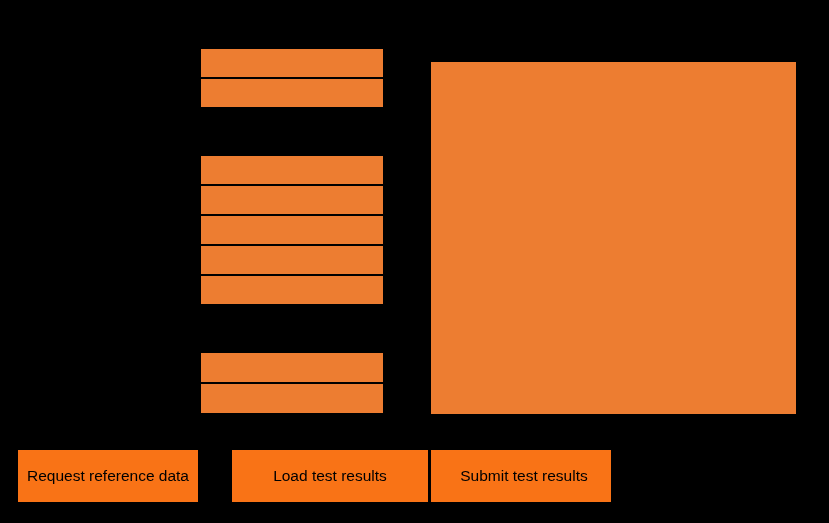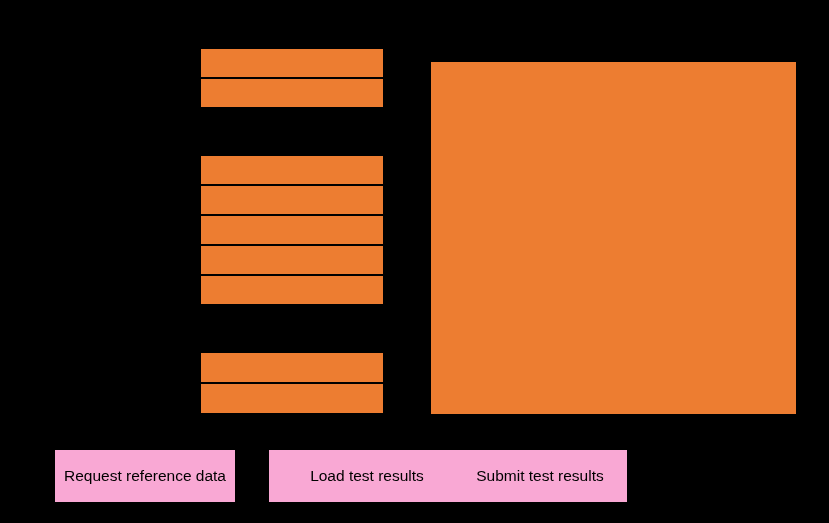--- a/index.html
+++ b/index.html
@@ -68,37 +68,36 @@
     position: absolute;
     left: 0;
     top: 450px;
     width: 829px;
     height: 52px;
   }
   .action-button {
     position: absolute;
     top: 0;
     height: 52px;
-    background: #f9a8d4;
+    background: #f97316;
     color: #000000;
     font-size: 15.5px;
     line-height: 1.15;
     text-align: center;
     display: flex;
     align-items: center;
     justify-content: center;
     padding: 0 6px;
     box-sizing: border-box;
     cursor: pointer;
     user-select: none;
-    margin-left: 37px;
   }
   #btn-request { left: 18px;  width: 180px; }
   #btn-load    { left: 232px; width: 196px; }
-  #btn-submit  { left: 410px; width: 180px; padding-left: 12px; }
+  #btn-submit  { left: 431px; width: 180px; padding-left: 12px; }
   #btn-close   { left: 630px; width: 180px; }
 </style>
 </head>
 <body>
 
 <div id="app">
 
   <div class="label-column">
     <div class="redacted-label" style="top:8px"></div>
     <div class="redacted-label" style="top:38px"></div>

